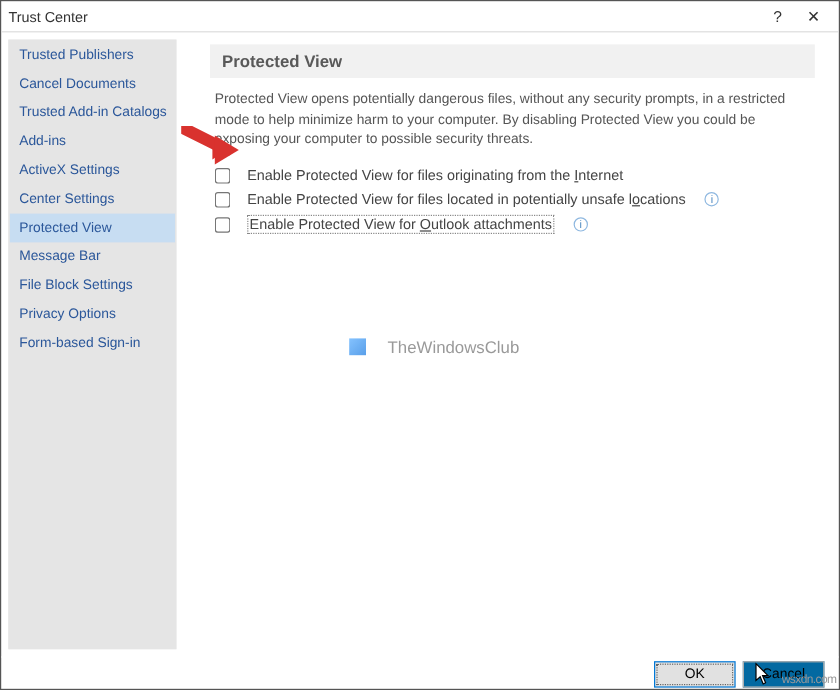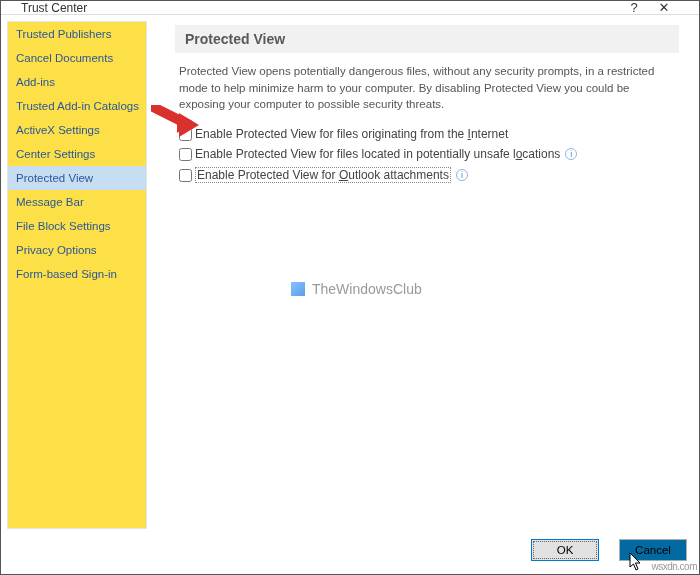--- a/index.html
+++ b/index.html
@@ -1,57 +1,57 @@
 <!DOCTYPE html>
 <html><head>
   <meta charset="utf-8">
   <style>
     * { box-sizing: border-box; margin: 0; padding: 0; font-family: 'Segoe UI', Tahoma, sans-serif; font-size: 12px; }
     body { background: #fff; width: 700px; height: 575px; position: relative; border: 1px solid #555; overflow: hidden; }
-    .titlebar { height: 14px; display: flex; align-items: center; padding: 0 20px; border-bottom: 1px solid #ddd; }
+    .titlebar { height: 26px; display: flex; align-items: center; padding: 0 6px; border-bottom: 1px solid #ddd; }
     .titlebar .title { flex: 1; font-size: 12px; color: #333; }
     .titlebar .btn { width: 30px; text-align: center; font-size: 13px; color: #333; cursor: pointer; }
     .content { display: flex; height: 520px; }
-    .sidebar { width: 140px; border: 1px solid #e5e5e5; margin: 6px 0 6px 6px; background: #fde047; overflow: hidden; }
+    .sidebar { width: 140px; border: 1px solid #e5e5e5; margin: 6px 0 6px 6px; background: #e5e5e5; overflow: hidden; }
     .sidebar-item { padding: 6px 8px; color: #2b579a; cursor: pointer; font-size: 11.5px; white-space: nowrap; }
     .sidebar-item.selected { background: #c7ddf2; color: #2b579a; }
     .main { flex: 1; padding: 10px 20px 10px 28px; position: relative; }
     .section-header { background: #f1f1f1; color: #595959; font-size: 14px; font-weight: 600; padding: 6px 10px; margin-bottom: 10px; }
     .desc { color: #555; font-size: 11.5px; line-height: 1.45; margin-bottom: 14px; padding: 0 4px; }
-    .checkrow { display: flex; align-items: center; gap: 3px; margin: 4px 0 6px 4px; color: #444; font-size: 11.5px; }
+    .checkrow { display: flex; align-items: center; gap: 14px; margin: 4px 0 6px 4px; color: #444; font-size: 11.5px; }
     .checkrow input { width: 13px; height: 13px; }
     .checkrow .u { text-decoration: underline; }
     .info-icon { width: 12px; height: 12px; border-radius: 50%; border: 1px solid #8fb8e0; color: #4a87c0; font-size: 9px; display: inline-flex; align-items: center; justify-content: center; margin-left: 2px; }
     .focus-box { border: 1px dotted #888; display: inline-block; padding: 0 1px; }
-    .watermark { position: absolute; top: 280px; left: 290px; display: flex; align-items: center; gap: 7px; opacity: 0.85; }
+    .watermark { position: absolute; top: 280px; left: 290px; display: flex; align-items: center; gap: 18px; opacity: 0.85; }
     .watermark .sq { width: 14px; height: 14px; background: linear-gradient(135deg,#6fb8ff 0%,#3d8fe6 100%); }
     .watermark span { color: #888; font-size: 14px; }
     .arrow { position: absolute; top: 104px; left: 150px; z-index: 5; }
-    .footer { height: 28px; border-top: 1px solid #fff; display: flex; justify-content: flex-end; align-items: center; padding-right: 12px; gap: 20px; }
+    .footer { height: 28px; border-top: 1px solid #fff; display: flex; justify-content: flex-end; align-items: center; padding-right: 12px; gap: 6px; }
     .btn-f { min-width: 68px; height: 22px; border: 1px solid #adadad; background: #0369a1; font-size: 11.5px; cursor: pointer; position: relative; }
     .btn-f.ok { background: #e1e1e1; border-color: #0078d7; }
     .btn-f.ok::after { content:""; position:absolute; inset:1px; border:1px dotted #666; }
     .cursor { position: absolute; right: 56px; bottom: 2px; z-index: 10; }
     .corner { position: absolute; right: 2px; bottom: 2px; font-size: 10px; color: #999; letter-spacing: -0.5px; }
   </style>
 </head>
 <body>
 
 <div class="titlebar">
   <div class="title">Trust Center</div>
   <div class="btn">?</div>
   <div class="btn">✕</div>
 </div>
 
 <div class="content">
   <div class="sidebar">
     <div class="sidebar-item">Trusted Publishers</div>
     <div class="sidebar-item">Cancel Documents</div>
+    <div class="sidebar-item">Trusted Add-in Catalogs</div>
     <div class="sidebar-item">Add-ins</div>
-    <div class="sidebar-item">Trusted Add-in Catalogs</div>
     <div class="sidebar-item">ActiveX Settings</div>
     <div class="sidebar-item">Center Settings</div>
     <div class="sidebar-item selected">Protected View</div>
     <div class="sidebar-item">Message Bar</div>
     <div class="sidebar-item">File Block Settings</div>
     <div class="sidebar-item">Privacy Options</div>
     <div class="sidebar-item">Form-based Sign-in</div>
   </div>
 
   <svg class="arrow" width="50" height="40" viewBox="0 0 50 40">

